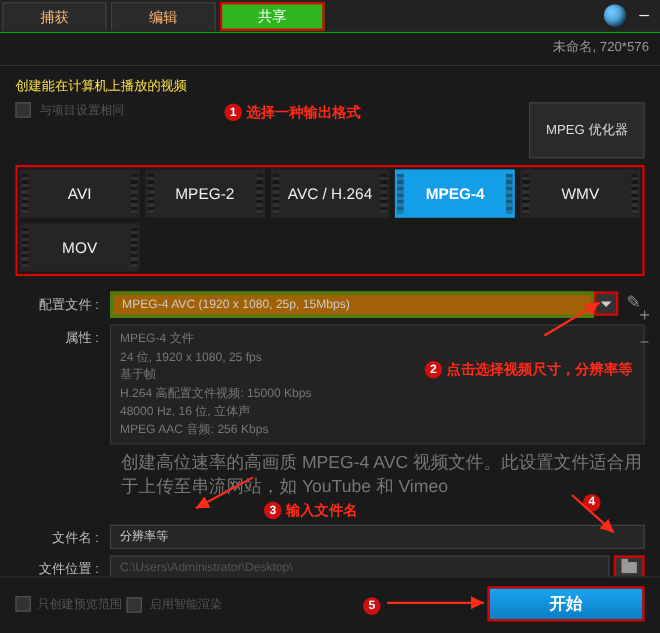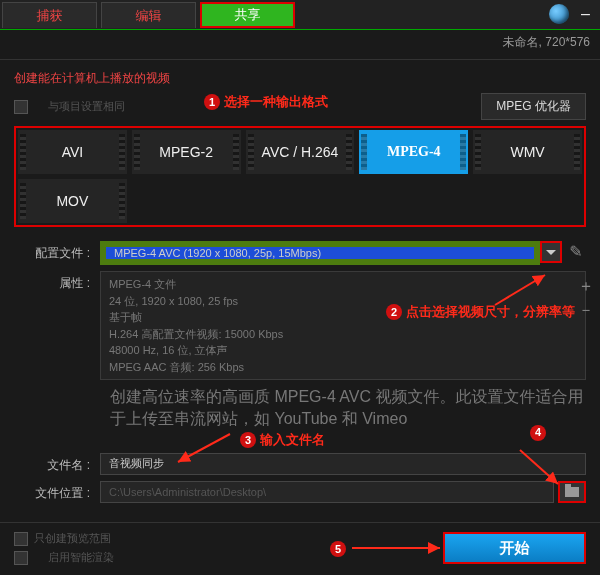--- a/index.html
+++ b/index.html
@@ -16,21 +16,21 @@
     display: flex;
     background: #222;
     border-bottom: 1px solid #0a0;
     height: 30px;
     position: relative;
   }
   .tab {
     width: 95px; height: 26px;
     margin: 2px 2px 0 2px;
     display: flex; align-items: center; justify-content: center;
-    color: #ef4444; font-size: 13px;
+    color: #fdba74; font-size: 13px;
     cursor: pointer;
     background: #2a2a2a;
     border: 1px solid #444;
     border-bottom: none;
   }
   .tab.active {
     background: #2fb51f;
     color: #fff;
     border: 2px solid #d00;
   }
@@ -42,33 +42,33 @@
     width: 20px; height: 20px; border-radius: 50%;
     background: radial-gradient(circle at 7px 7px, #7cf, #1a6fa8);
     box-shadow: inset -2px -2px 4px rgba(0,0,0,.5);
   }
   .winbtn { color: #eee; font-size: 16px; padding: 0 4px; cursor: pointer; }
   .info-bar {
     text-align: right; padding: 4px 10px 8px; color: #999; font-size: 12px;
     border-bottom: 1px solid #333;
   }
   .content { padding: 10px 14px 4px; }
-  .section-title { color: #ef4444; font-size: 12px; margin-bottom: 6px; }
+  .section-title { color: #fde047; font-size: 12px; margin-bottom: 6px; }
   .row1 {
-    display: flex; align-items: center; gap: 20px; margin-bottom: 6px;
+    display: flex; gap: 8px; margin-bottom: 6px;
     position: relative;
   }
   .checkbox {
     width: 14px; height: 14px; background: #333; border: 1px solid #555;
   }
   .muted { color: #555; font-size: 11px; }
   .optimizer-btn {
     margin-left: auto;
     background: #2a2a2a; border: 1px solid #444; color: #ddd;
-    padding: 4px 14px; font-size: 12px; cursor: pointer;
+    padding: 16px 14px; font-size: 12px; cursor: pointer;
   }
   .callout {
     display: inline-flex; align-items: center; gap: 4px;
     color: #ff2a1a; font-size: 13px; font-weight: bold;
   }
   .num-badge {
     width: 16px; height: 16px; border-radius: 50%;
     background: #d01010; color: #fff; font-size: 11px;
     display: flex; align-items: center; justify-content: center;
     font-weight: bold;
@@ -80,38 +80,38 @@
     margin-bottom: 14px;
   }
   .format-cell {
     background: #252525;
     height: 44px;
     display: flex; align-items: center; justify-content: center;
     color: #eee; font-size: 14px; cursor: pointer;
     position: relative;
   }
   .format-cell.selected {
-    background: #159ee8; color: #fff; font-weight: bold; font-family: Liberation Serif, serif;
+    background: #159ee8; color: #fff; font-weight: bold;
   }
   .film-edge::before, .film-edge::after {
     content:""; position:absolute; top:4px; bottom:4px; width:6px;
     background: repeating-linear-gradient(#000 0 3px, #444 3px 6px);
     opacity:.4;
   }
   .film-edge::before{left:2px}.film-edge::after{right:2px}
   .form-row {
     display: flex; align-items: flex-start; margin-bottom: 6px;
   }
   .form-label {
     width: 86px; text-align: right; color: #bbb; padding-right: 10px;
     padding-top: 4px; font-size: 12px;
   }
   .select-box {
     flex: 1; display: flex; align-items: center;
-    background: #1d4ed8; border: 6px solid #4d7c0f; height: 24px;
+    background: #a16207; border: 3px solid #4d7c0f; height: 24px;
     padding: 0 8px; color: #ccc; font-size: 11px;
     position: relative;
   }
   .select-arrow {
     width: 22px; height: 22px; background: #333;
     display: flex; align-items: center; justify-content: center;
     border: 2px solid #d00; cursor: pointer;
     position: relative;
   }
   .select-arrow::after{
@@ -227,47 +227,47 @@
       <span>输入文件名</span>
     </span>
     <span class="callout" style="position:absolute;right:40px;top:-6px;line-height:1.2;text-align:left;">
       <span class="num-badge">4</span>
     </span>
   </div>
 
   <div class="form-row">
     <div class="form-label">文件名 :</div>
     <div class="input-box">
-      <span>音视频同步</span>
+      <span>分辨率等</span>
     </div>
   </div>
 
   <div class="form-row">
     <div class="form-label">文件位置 :</div>
     <div class="input-box">
       <span class="muted">C:\Users\Administrator\Desktop\</span>
     </div>
     <div class="browse-btn">
       <div class="folder-icon"></div>
     </div>
   </div>
 </div>
 
 <div class="side-icons">
   <div class="plus-icon">＋</div>
   <div class="minus-icon">－</div>
 </div>
 
 <div class="bottom-row">
-  <div style="display:flex;flex-direction:column;gap:4px;">
+  <div style="display:flex;flex-direction:row;gap:4px;">
     <div style="display:flex;align-items:center;gap:6px;">
       <div class="checkbox"></div>
       <span class="muted">只创建预览范围</span>
     </div>
-    <div style="display:flex;align-items:flex-end;gap:20px;">
+    <div style="display:flex;align-items:flex-end;gap:7px;">
       <div class="checkbox"></div>
       <span class="muted">启用智能渲染</span>
     </div>
   </div>
   <span class="callout" style="position:absolute;left:330px;top:18px;">
     <span class="num-badge">5</span>
   </span>
   <div class="start-btn">开始</div>
 </div>
 

